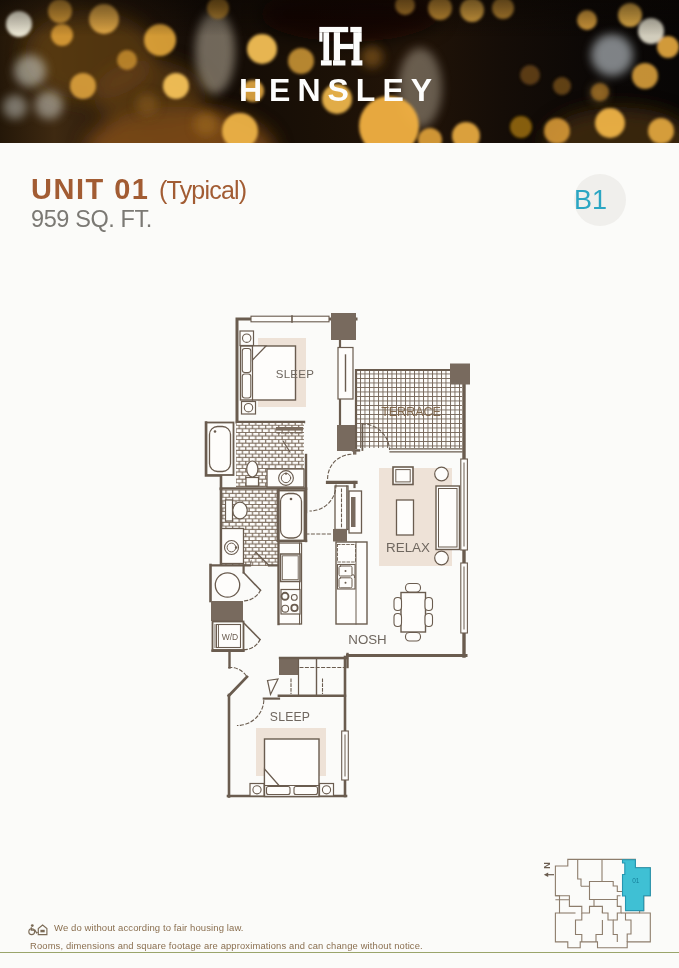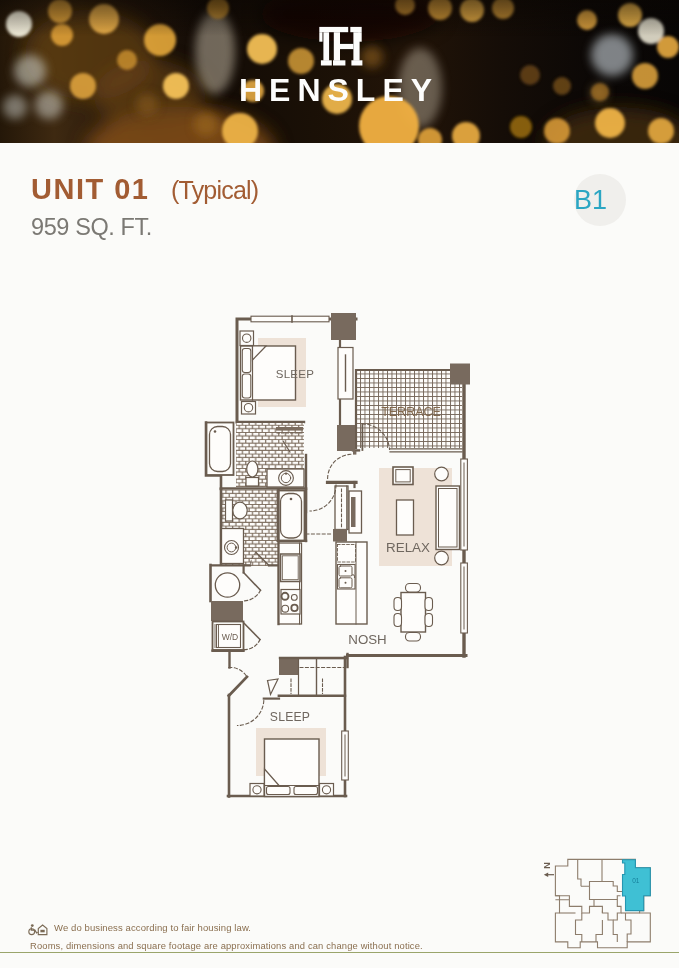--- a/index.html
+++ b/index.html
@@ -1,21 +1,21 @@
 <!DOCTYPE html>
 <html><head>
 <meta charset="utf-8">
 <style>
   html,body{margin:0;padding:0;}
   body{width:679px;height:968px;position:relative;background:#fbfbf9;font-family:"Liberation Sans",sans-serif;overflow:hidden;}
   #hdr{position:absolute;left:0;top:0;width:679px;height:143px;}
   #title{position:absolute;left:31px;top:173px;}
   #t1{font-size:29px;font-weight:bold;color:#a25c33;letter-spacing:1.5px;}
-  #t1 .typ{font-weight:normal;font-size:25px;letter-spacing:-0.8px;margin-left:12px;}
-  #t2{font-size:23.5px;font-weight:normal;color:#7b7974;margin-top:8px;letter-spacing:-0.4px;}
+  #t1 .typ{font-weight:normal;font-size:25px;letter-spacing:-0.8px;margin-left:0px;}
+  #t2{font-size:23.5px;font-weight:normal;color:#7b7974;margin-top:0px;letter-spacing:-0.4px;}
   #badge{position:absolute;left:574px;top:174px;width:52px;height:52px;border-radius:50%;background:#f0efec;text-align:left;line-height:52px;font-size:27px;color:#2ba6c3;}
   #plan{position:absolute;left:0;top:0;}
   #notes{position:absolute;left:30px;top:922px;color:#8a6f50;font-size:9.5px;}
   #notes .l1{margin-left:24px;letter-spacing:0.1px;}
   #notes .l2{margin-top:6.5px;font-size:9.4px;letter-spacing:0.15px;}
   #grule{position:absolute;left:0;top:952px;width:679px;height:1.3px;background:#9aa56b;}
 </style>
 </head>
 <body>
 
@@ -355,16 +355,16 @@
   <circle cx="32.3" cy="925.6" r="1.4" fill="#7a6a55" stroke="none"></circle>
   <path d="M31.3,927.2 v2.9 h3.6 l1.9,3.2" stroke-width="1.25"></path>
   <circle cx="31.7" cy="931.7" r="2.9"></circle>
   <path d="M36.2,932.9 l1.5,-0.7" stroke-width="1.1"></path>
   <path d="M38.3,934.6 v-6 l4.3,-3.6 4.3,3.6 v6 Z" stroke-width="1.15"></path>
   <rect x="40.4" y="929.8" width="4.3" height="2.5" fill="#7a6a55" stroke="none"></rect>
 </g>
 </svg>
 
 <div id="notes">
-  <div class="l1">We do business according to fair housing law.</div>
+  <div class="l1">We do without according to fair housing law.</div>
   <div class="l2">Rooms, dimensions and square footage are approximations and can change without notice.</div>
 </div>
 <div id="grule"></div>
 
 </body></html>

